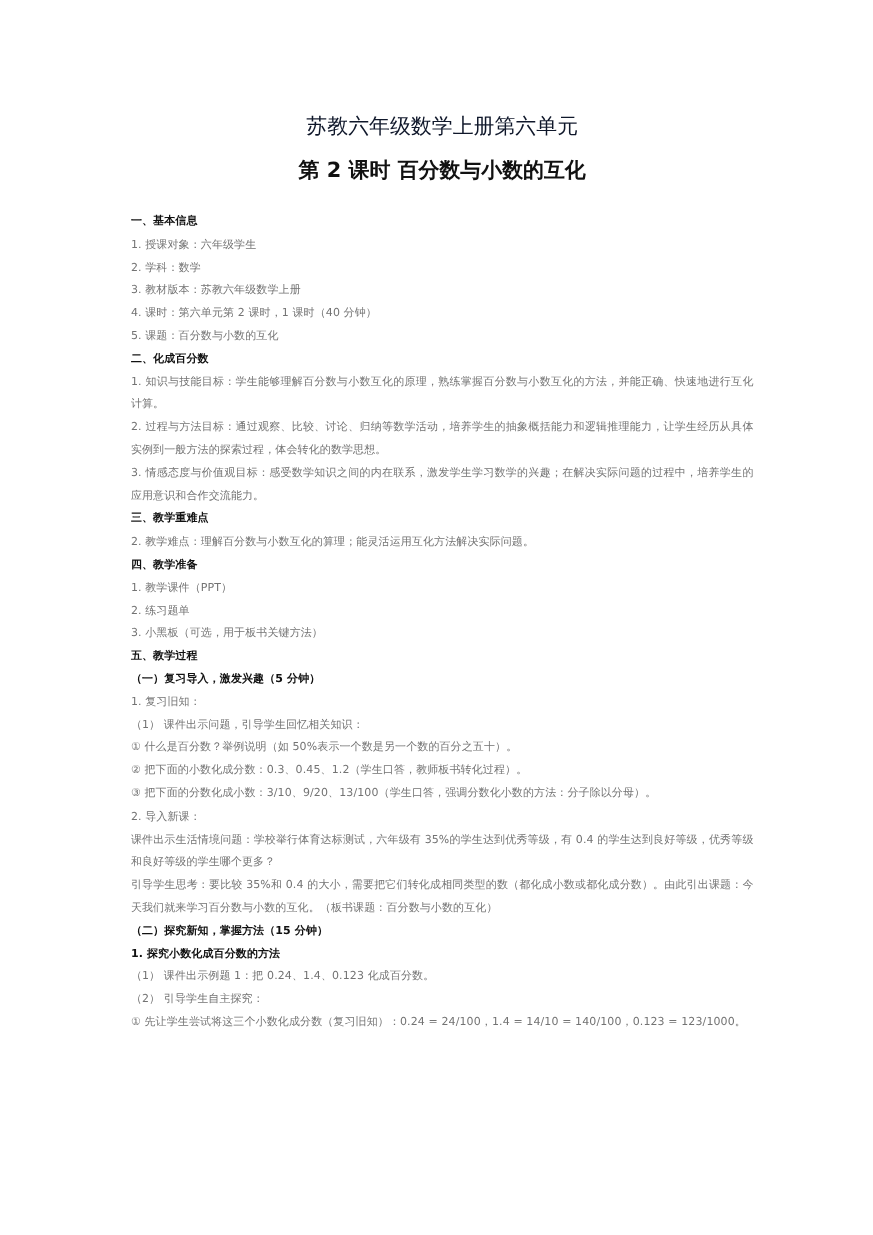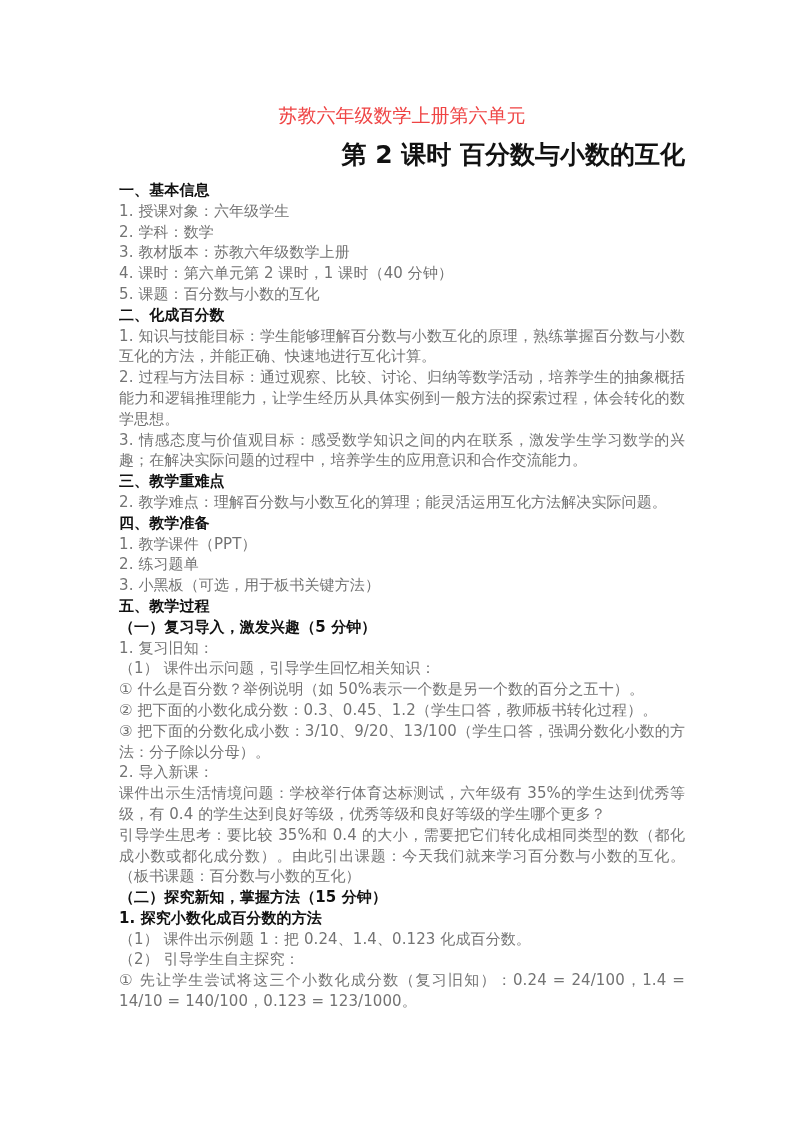--- a/index.html
+++ b/index.html
@@ -1,21 +1,21 @@
 <!DOCTYPE html>
 <html><head>
 <meta charset="utf-8">
 <style>
   html, body { margin: 0; padding: 0; background: #ffffff; }
   body { width: 794px; height: 1123px; position: relative; overflow: hidden;
          font-family: "DejaVu Sans", "Liberation Sans", sans-serif; color: #1a1a1a; }
   .page { position: absolute; left: 119px; top: 98px; width: 566px; }
-  .title1 { text-align: center; font-size: 19px; line-height: 34px; margin: 0 0 6px 0; font-weight: normal; color:#ef4444; }
-  .title2 { text-align: right; font-size: 25px; line-height: 34px; margin: 0 0 8px 0; font-weight: bold; color:#111; }
-  .line { font-size: 15px; line-height: 20.8px; margin: 0; letter-spacing: 0.1px; }
+  .title1 { text-align: center; font-size: 19px; line-height: 34px; margin: 0 0 6px 0; font-weight: normal; color:#0f172a; }
+  .title2 { text-align: center; font-size: 19px; line-height: 34px; margin: 0 0 20px 0; font-weight: bold; color:#111; }
+  .line { font-size: 10px; line-height: 20.8px; margin: 0; letter-spacing: 0.1px; }
   .h { font-weight: bold; color:#111; }
   .sub { font-weight: bold; color:#111; }
   .p { color: #737373; text-align: justify; }
 </style>
 </head>
 <body>
 
 <div class="page">
   <h1 class="title1">苏教六年级数学上册第六单元</h1>
   <h2 class="title2">第 2 课时  百分数与小数的互化</h2>

